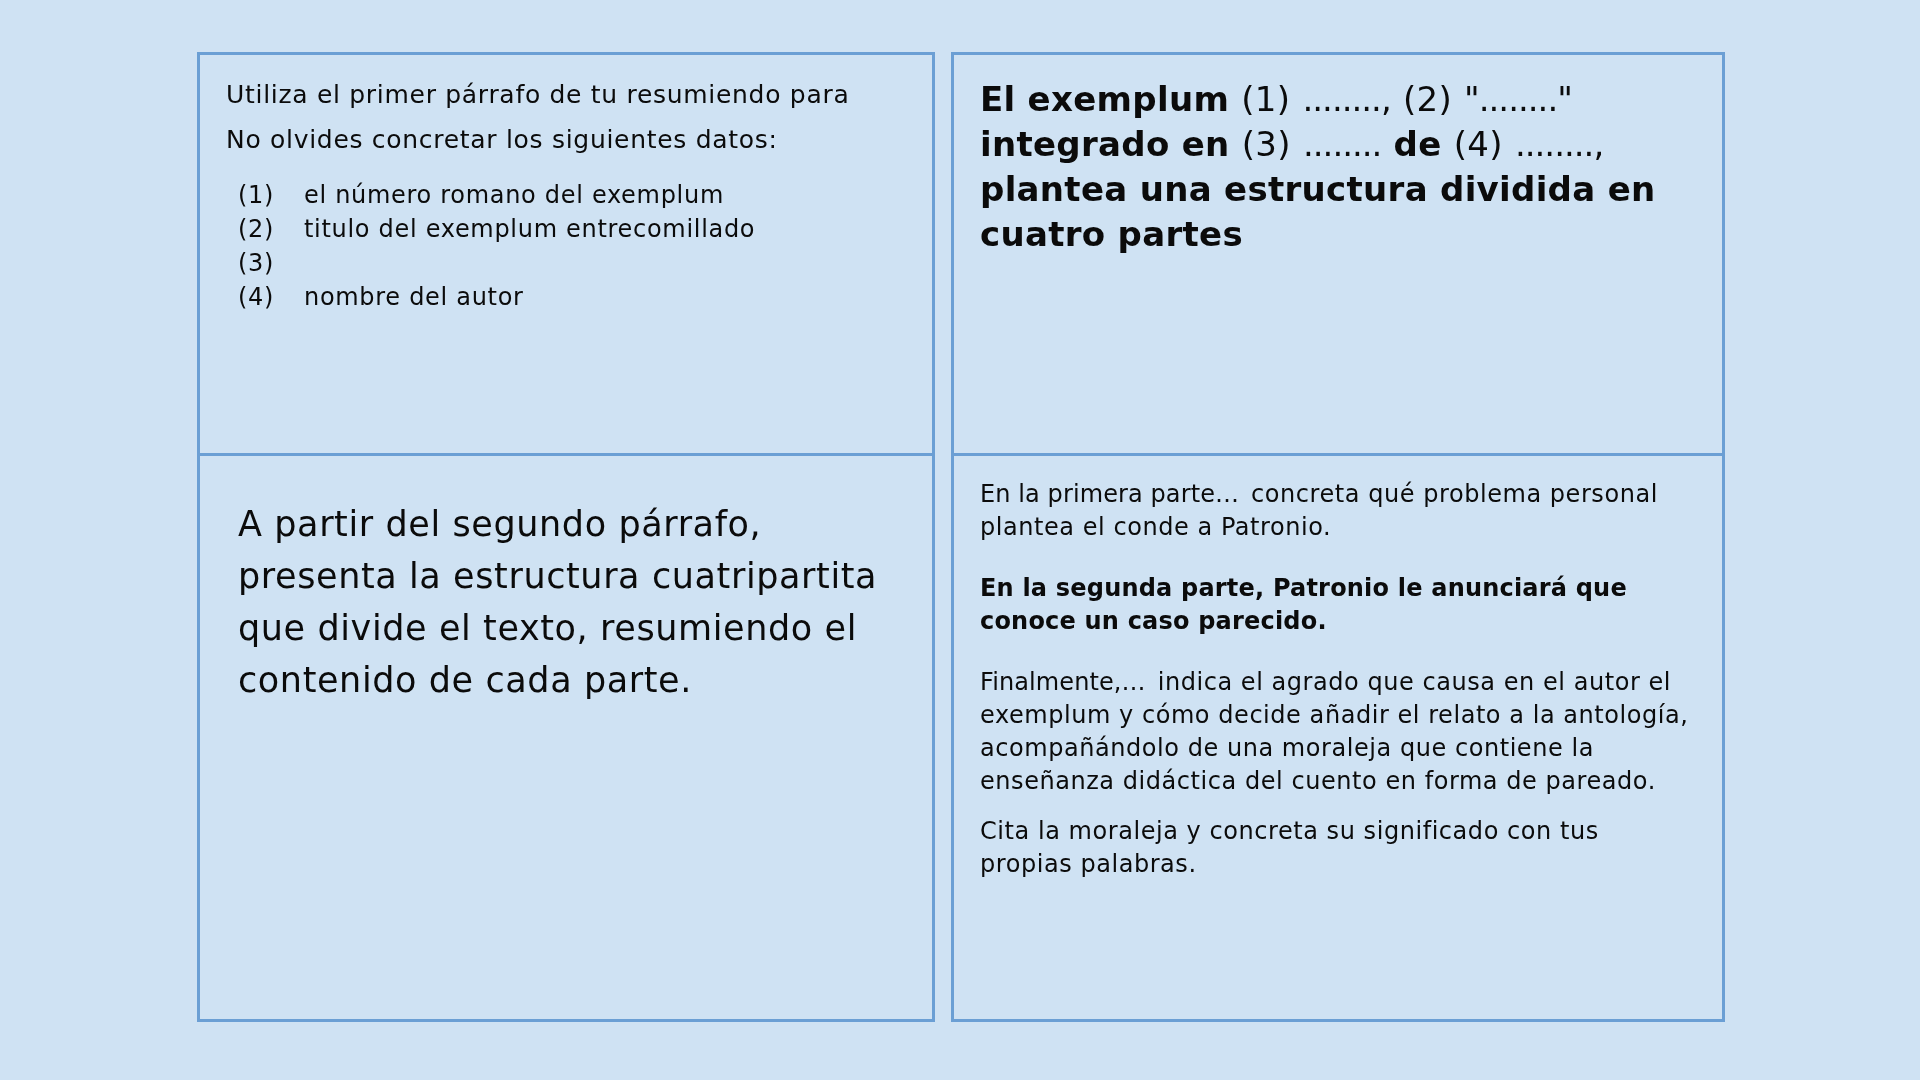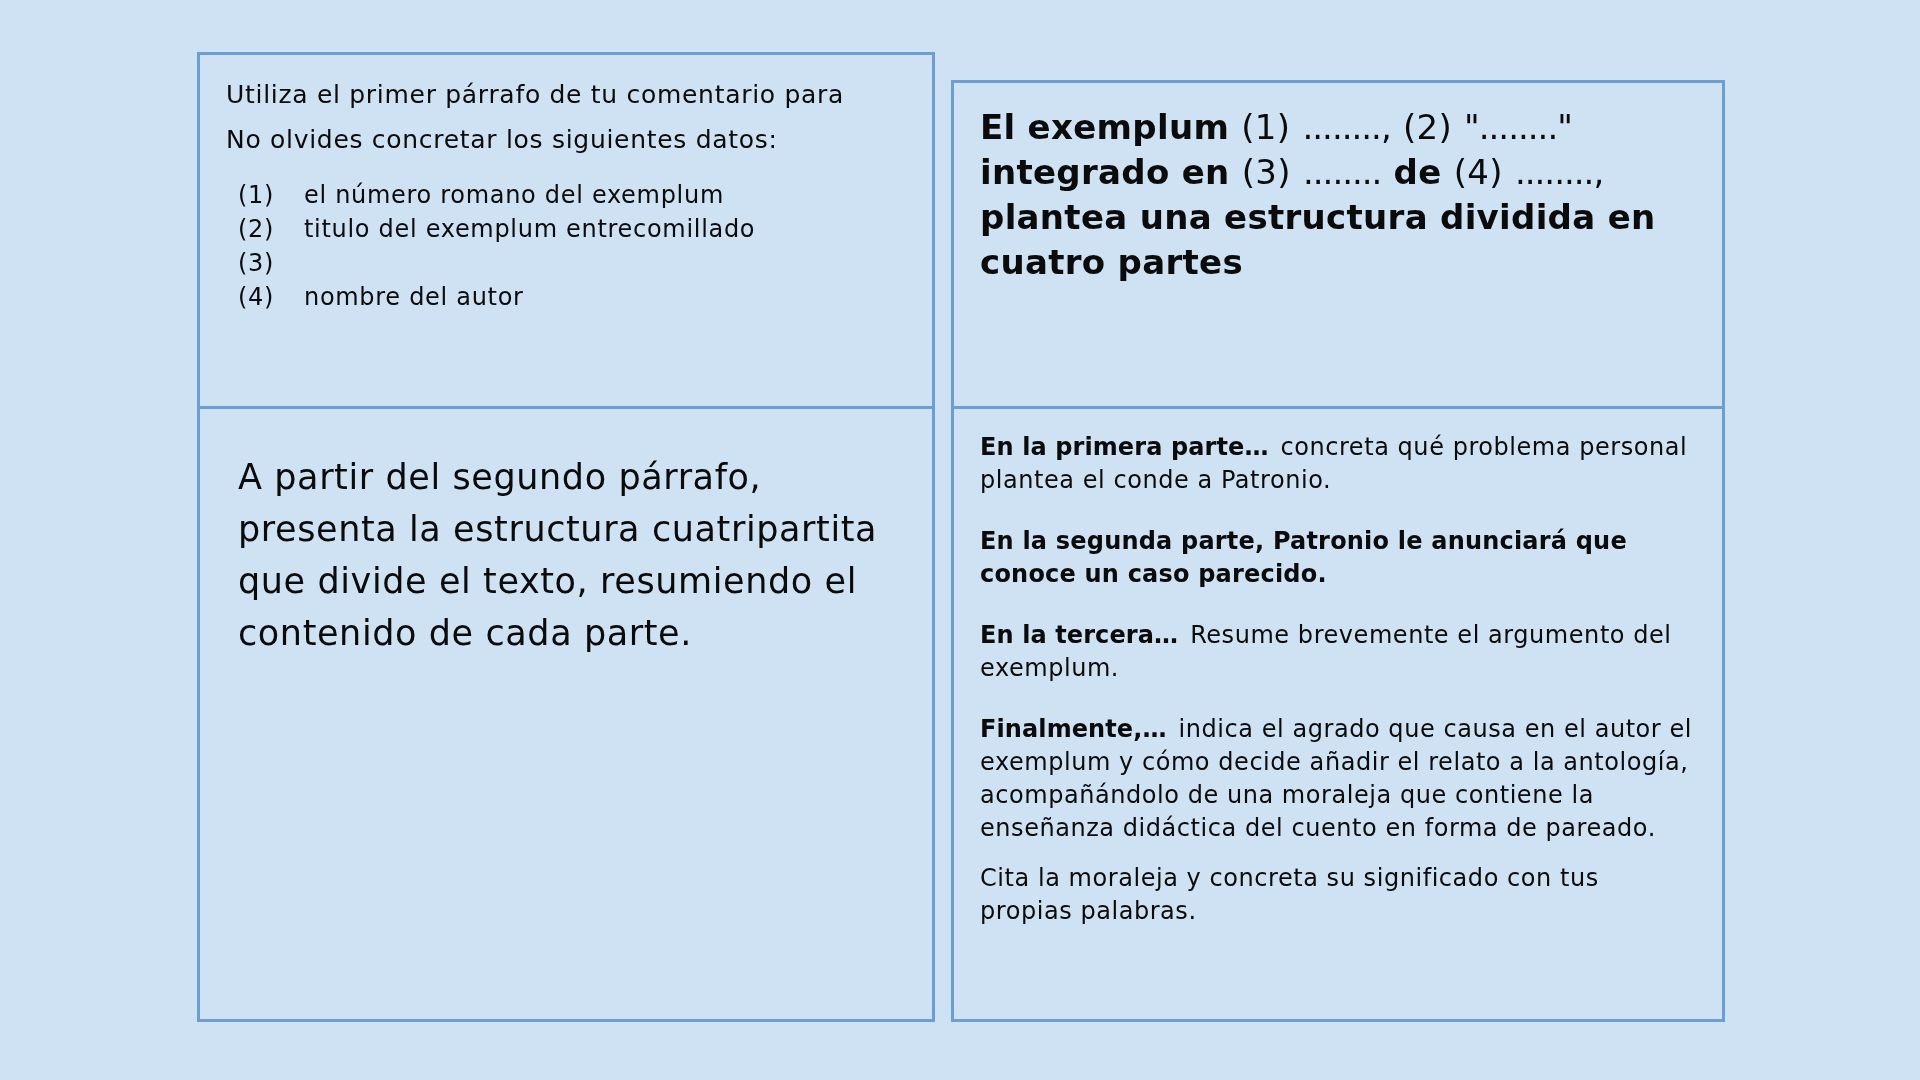--- a/index.html
+++ b/index.html
@@ -36,21 +36,21 @@
   }
 
   .cell {
     position: relative;
     box-sizing: border-box;
     background: #cfe2f3;
     border: 3px solid #6b9fd4;
     padding: 22px 26px 18px 26px;
   }
   .cell.top-left   { grid-column: 1; grid-row: 1; border-bottom-width: 3px; }
-  .cell.top-right  { grid-column: 3; grid-row: 1; margin-top: 28px; }
+  .cell.top-right  { grid-column: 3; grid-row: 1; }
   .cell.bottom-left{ grid-column: 1; grid-row: 2; border-top: none; }
   .cell.bottom-right{ grid-column: 3; grid-row: 2; border-top: none; }
   .gutter { grid-column: 2; grid-row: 1 / span 2; background: #cfe2f3; }
 
   
   .hand {
     font-family: "DejaVu Sans", sans-serif;
     font-weight: 400;
     letter-spacing: 0.6px;
     -webkit-font-smoothing: antialiased;
@@ -112,35 +112,35 @@
   }
 
   .part {
     font-size: 24px;
     line-height: 33px;
     margin: 0 0 28px 0;
     letter-spacing: 0.55px;
   }
   .part:last-child { margin-bottom: 0; }
   .part .lead {
-    font-weight: bold;
+    font-weight: normal;
     letter-spacing: 0.1px;
   }
   .part .gap { display: inline-block; width: 12px; }
   .part.allbold { font-weight: bold; letter-spacing: 0.2px; }
   .part .line2 { display: block; margin-top: 17px; }
 </style>
 </head>
 <body>
 
 <div id="board">
   <div class="grid">
 
     <div class="cell top-left">
-      <p class="hand p-intro">Utiliza el primer párrafo de tu comentario para</p>
+      <p class="hand p-intro">Utiliza el primer párrafo de tu resumiendo para</p>
       <p class="hand p-intro">No olvides concretar los siguientes datos:</p>
 
       <ol class="numlist hand">
         <li>
           <span class="num">(1)</span>
           <span class="txt">
             <span>el número romano del exemplum</span>
           </span>
         </li>
         <li>
@@ -169,19 +169,18 @@
 
     <div class="cell bottom-left">
       <p class="hand bigpara">A partir del segundo párrafo, presenta la estructura cuatripartita que divide el texto, resumiendo el contenido de cada parte.</p>
     </div>
 
     <div class="cell bottom-right">
       <p class="hand part"><span class="lead">En la primera parte…</span><span class="gap"></span><span>concreta qué problema personal plantea el conde a Patronio.</span></p>
 
       <p class="hand part allbold"><span>En la segunda parte, Patronio le anunciará que conoce un caso parecido.</span></p>
 
-      <p class="hand part"><span class="lead">En la tercera…</span><span class="gap"></span><span>Resume brevemente el argumento del exemplum.</span></p>
 
       <p class="hand part"><span class="lead">Finalmente,…</span><span class="gap"></span><span>indica el agrado que causa en el autor el exemplum y cómo decide añadir el relato a la antología, acompañándolo de una moraleja que contiene la enseñanza didáctica del cuento en forma de pareado.</span><span class="line2">Cita la moraleja y concreta su significado con tus propias palabras.</span></p>
     </div>
 
   </div>
 </div>
 
 </body></html>

